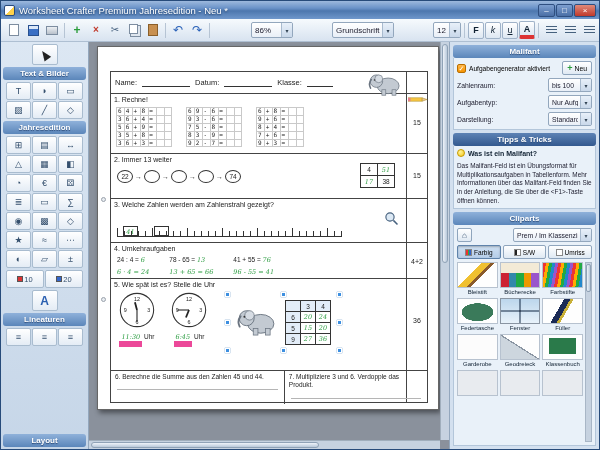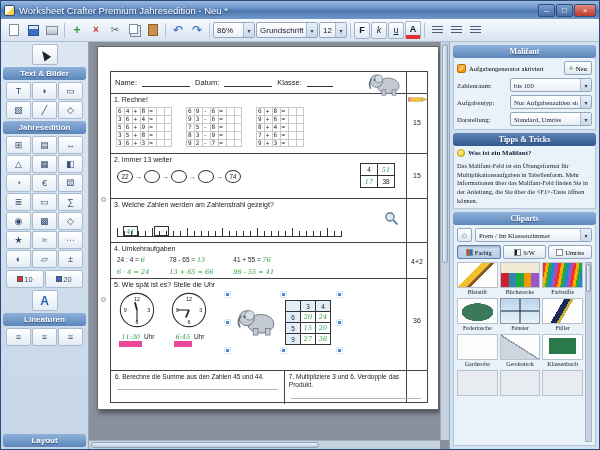--- a/index.html
+++ b/index.html
@@ -24,21 +24,21 @@
 .tsep{width:1px;height:15px;background:#b6c4d4;margin:0 2px;flex-shrink:0;}
 .i-new{width:10px;height:12px;background:#fff;border:1px solid #7d8da0;}
 .i-save{width:11px;height:11px;border:1px solid #28508f;background:linear-gradient(180deg,#dce8f8 0 3px,#3a6fc4 3px);}
 .i-print{width:12px;height:9px;border:1px solid #7d8da0;background:linear-gradient(#eceff3,#b9c1cb);}
 .g-plus{color:#2a9c3a;font-weight:bold;font-size:12px;line-height:1;}
 .g-del{color:#c0392b;font-weight:bold;font-size:10px;line-height:1;}
 .g-cut{color:#46617e;font-size:10px;line-height:1;}
 .i-copy{width:9px;height:10px;background:#fff;border:1px solid #7d8da0;box-shadow:2px 2px 0 #dfe6ee,2px 2px 0 1px #7d8da0;margin:-2px 0 0 -2px;}
 .i-paste{width:10px;height:12px;background:#c89050;border:1px solid #8a5f2a;}
 .g-undo,.g-redo{color:#2a62b8;font-size:12px;line-height:1;}
-.combo{height:16px;display:flex;align-items:center;border:1px solid #93a7bd;background:linear-gradient(#fff,#e9eff7);border-radius:2px;font-size:8px;color:#223;padding-left:3px;overflow:hidden;flex-shrink:0;}
+.combo{height:16px;display:flex;align-items:center;border:1px solid #93a7bd;background:linear-gradient(#fff,#e9eff7);border-radius:2px;font-size:8px;color:#223;padding-left:3px;overflow:hidden;flex-shrink:0;margin-left:38px;}
 .combo .val{white-space:nowrap;overflow:hidden;flex:1;}
 .combo .arr{margin-left:2px;width:11px;height:100%;display:flex;align-items:center;justify-content:center;background:linear-gradient(#e8f0f9,#c9d8ea);border-left:1px solid #a8bace;font-size:6px;color:#345;flex-shrink:0;}
 .c-zoom{width:42px;}.c-font{width:62px;}.c-size{width:28px;}
 .fbtn{width:16px;height:17px;border:1px solid #9fb2c8;border-radius:2px;background:linear-gradient(#fff,#dde7f2);font-size:9px;display:flex;align-items:center;justify-content:center;color:#123;flex-shrink:0;}
 .fbtn.b{font-weight:bold;}.fbtn.i{font-style:italic;}.fbtn.u{text-decoration:underline;}
 .fbtn.colA{border-bottom:4px solid #d33;font-weight:bold;height:18px;}
 .i-align{width:11px;height:9px;background:repeating-linear-gradient(#46617e 0 1px,transparent 1px 3px);}
 
 .main{flex:1;display:flex;min-height:0;}
 
@@ -101,21 +101,21 @@
 .h-bl{left:-2px;bottom:-2px;}.h-bm{left:50%;margin-left:-3px;bottom:-2px;}.h-br{right:-2px;bottom:-2px;}
 .t67{display:flex;height:100%;}
 .t6{width:55%;border-right:1px solid #444;padding:2px 4px;}
 .t7{flex:1;padding:2px 4px;}
 .t67 .txt{font-size:6.5px;line-height:1.3;}
 .wline{height:9px;border-bottom:1px solid #b5b5b5;margin:0 2px;}
 .elefant-hdr{position:absolute;right:24px;top:-1px;}
 .pencil{position:absolute;right:-1px;top:24px;}
 
 .rpanel{width:150px;background:#d3e0ef;border-left:1px solid #93a7bd;display:flex;flex-direction:column;padding:3px;gap:3px;overflow:hidden;flex-shrink:0;}
-.panel{display:flex;flex-direction:column;min-height:0;font-family:Liberation Serif, serif;}
+.panel{display:flex;flex-direction:column;min-height:0;}
 .panel.grow{flex:1;}
 .pbody{background:#e9f1f9;border:1px solid #b3c6da;border-top:none;padding:3px;display:flex;flex-direction:column;gap:3px;min-height:0;}
 .panel.grow .pbody{flex:1;}
 .prow{display:flex;align-items:center;gap:3px;}
 .plabel{font-size:6.8px;color:#223;width:50px;flex-shrink:0;}
 .combo.small{flex:1;height:14px;font-size:6.8px;min-width:0;}
 .checkbox{width:9px;height:9px;background:linear-gradient(#ffb74a,#f59300);border:1px solid #b86e00;border-radius:2px;color:#fff;font-size:7px;line-height:8px;text-align:center;flex-shrink:0;}
 .gen-label{font-size:6.6px;flex:1;}
 .neu-btn{height:14px;display:flex;align-items:center;gap:2px;border:1px solid #8fa5bd;border-radius:2px;background:linear-gradient(#fff,#dfe9f3);font-size:6.8px;padding:0 4px;flex-shrink:0;}
 .plus-g{color:#2a9c3a;font-weight:bold;font-size:9px;line-height:1;}

